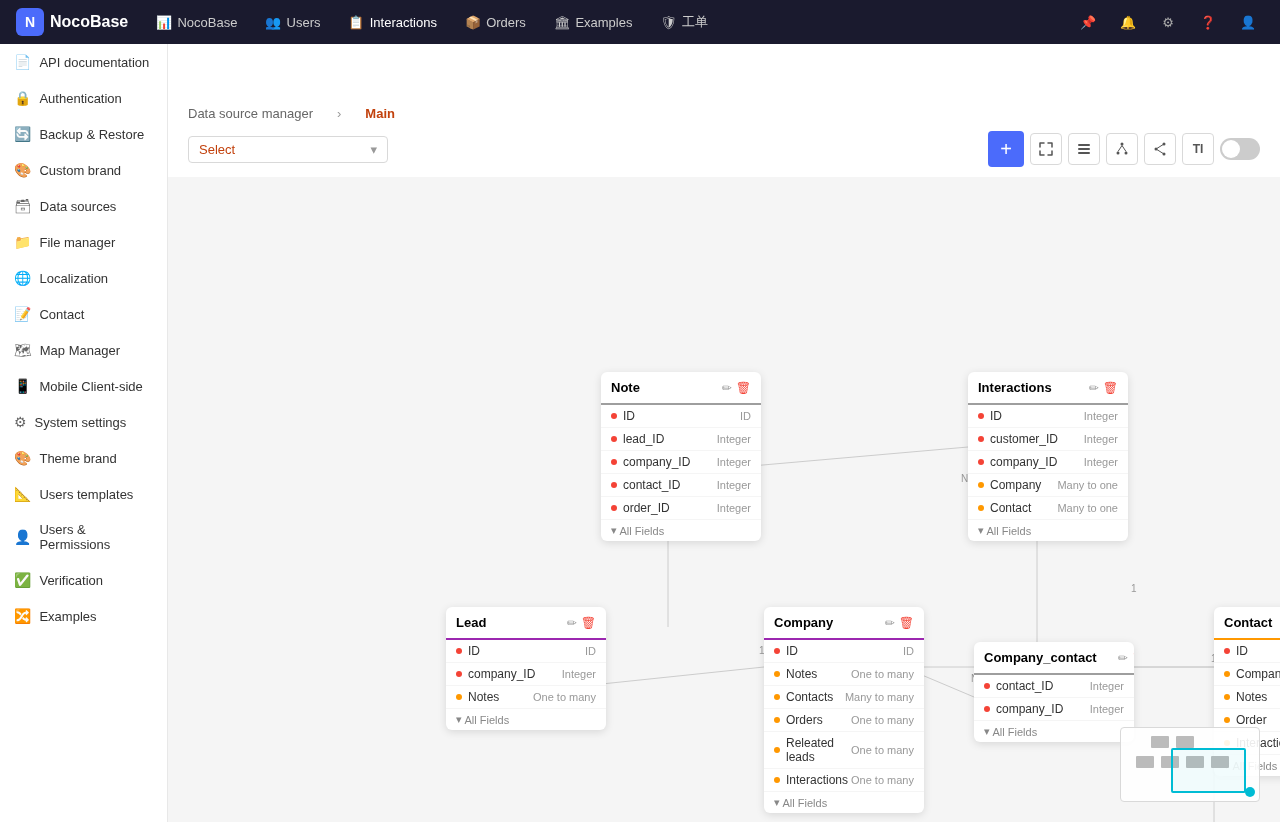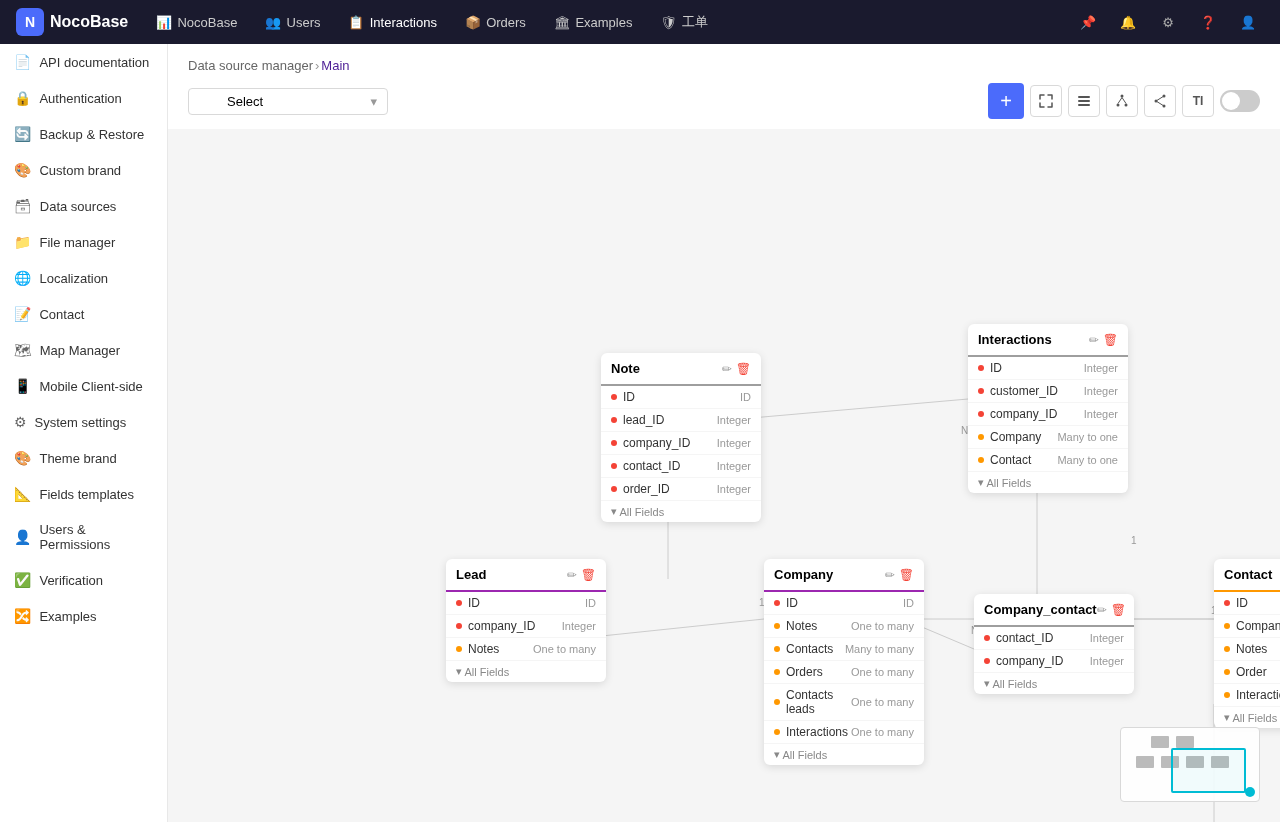--- a/index.html
+++ b/index.html
@@ -19,24 +19,24 @@
 
     
     .sidebar { width: 168px; background: #fff; border-right: 1px solid #e8e8e8; overflow-y: auto; flex-shrink: 0; }
     .sidebar-item { padding: 10px 14px; display: flex; align-items: center; gap: 8px; cursor: pointer; color: #333; font-size: 13px; }
     .sidebar-item .s-icon { color: #666; font-size: 14px; }
 
     
     .content { flex: 1; display: flex; flex-direction: column; overflow: hidden; background: #fff; }
 
     
-    .breadcrumb { padding: 14px 20px 0; display: flex; align-items: center; gap: 2px; color: #666; font-size: 13px; }
+    .breadcrumb { padding: 14px 20px 0; display: flex; align-items: center; gap: 24px; color: #666; font-size: 13px; margin-top: 48px; }
     .breadcrumb-link { color: #666; cursor: pointer; }
     .breadcrumb-sep { color: #999; }
-    .breadcrumb-current { color: #4c1d95; font-weight: 400; }
+    .breadcrumb-current { color: #c2410c; font-weight: 700; }
 
     
     .tabs { padding: 8px 20px 0; display: flex; gap: 0; border-bottom: 1px solid #e8e8e8; }
     .tab { padding: 8px 12px; cursor: pointer; color: #666; font-size: 13px; border-bottom: 2px solid transparent; margin-bottom: -1px; }
     .tab.active { color: #4b6bfb; border-bottom: 2px solid #4b6bfb; font-weight: 500; }
 
     
     .canvas-header { padding: 10px 20px; display: flex; align-items: center; justify-content: space-between; flex-shrink: 0; }
     .canvas-select { border: 1px solid #d9d9d9; border-radius: 4px; padding: 5px 10px; font-size: 13px; color: #333; background: #fff; width: 200px; display: flex; align-items: center; justify-content: space-between; cursor: pointer; }
     .canvas-tools { display: flex; align-items: center; gap: 6px; }
@@ -158,21 +158,21 @@
     <div class="sidebar-item">
       <span class="s-icon">⚙</span>
       <span>System settings</span>
     </div>
     <div class="sidebar-item">
       <span class="s-icon">🎨</span>
       <span>Theme brand</span>
     </div>
     <div class="sidebar-item">
       <span class="s-icon">📐</span>
-      <span>Fields templates</span>
+      <span>Users templates</span>
     </div>
     <div class="sidebar-item">
       <span class="s-icon">👤</span>
       <span>Users &amp; Permissions</span>
     </div>
     <div class="sidebar-item">
       <span class="s-icon">✅</span>
       <span>Verification</span>
     </div>
     <div class="sidebar-item">
@@ -185,21 +185,21 @@
 
     <div class="breadcrumb">
       <span class="breadcrumb-link">Data source manager</span>
       <span class="breadcrumb-sep">›</span>
       <span class="breadcrumb-current">Main</span>
     </div>
 
 
     <div class="canvas-header">
       <div class="canvas-select">
-        <span style="color:#000000;margin-left:28px;">Select</span>
+        <span style="color:#c2410c;">Select</span>
         <span style="color:#999;">▾</span>
       </div>
       <div class="canvas-tools">
         <div class="add-btn">+</div>
         <div class="tool-btn">
           <svg width="14" height="14" viewBox="0 0 14 14" fill="none" xmlns="http://www.w3.org/2000/svg">
             <path d="M1 1h4M1 1v4M13 1h-4M13 1v4M1 13h4M1 13v-4M13 13h-4M13 13v-4" stroke="#555" stroke-width="1.5" stroke-linecap="round"></path>
           </svg>
         </div>
         <div class="tool-btn">
@@ -254,21 +254,21 @@
       <span class="edge-label" style="left:575px;top:318px;">N</span>
       <span class="edge-label" style="left:793px;top:296px;">N</span>
       <span class="edge-label" style="left:408px;top:465px;">1</span>
       <span class="edge-label" style="left:591px;top:468px;">1</span>
       <span class="edge-label" style="left:738px;top:462px;">N</span>
       <span class="edge-label" style="left:803px;top:496px;">N</span>
       <span class="edge-label" style="left:922px;top:476px;">1</span>
       <span class="edge-label" style="left:1043px;top:476px;">1</span>
       <span class="edge-label" style="left:963px;top:406px;">1</span>
 
-      <div class="table-card" style="left:433px;top:195px;width:140px;margin-top:29px;">
+      <div class="table-card" style="left:433px;top:195px;width:140px;">
         <div class="table-card-header" style="border-bottom-color:#9e9e9e;">
           <span class="table-name">Note</span>
           <div class="table-header-icons">
             <span style="cursor:pointer;">✏</span>
             <span style="cursor:pointer;color:#f44336;">🗑</span>
           </div>
         </div>
         <div class="table-row-item">
           <div class="field-name">
               <div class="field-dot" style="background:#f44336;"></div>
@@ -426,39 +426,39 @@
         <div class="table-row-item">
           <div class="field-name">
               <div class="field-dot" style="background:#ff9800;"></div>
               <span>Orders</span>
             </div>
           <span class="field-type">One to many</span>
         </div>
         <div class="table-row-item">
           <div class="field-name">
               <div class="field-dot" style="background:#ff9800;"></div>
-              <span>Contacts leads</span>
+              <span>Releated leads</span>
             </div>
           <span class="field-type">One to many</span>
         </div>
         <div class="table-row-item">
           <div class="field-name">
               <div class="field-dot" style="background:#ff9800;"></div>
               <span>Interactions</span>
             </div>
           <span class="field-type">One to many</span>
         </div>
         <div class="table-footer">
           <span>▾</span>
           <span>All Fields</span>
         </div>
       </div>
 
       <div class="table-card" style="left:806px;top:465px;width:148px;">
-        <div class="table-card-header" style="border-bottom-color:#9e9e9e;">
+        <div class="table-card-header" style="border-bottom-color:#9e9e9e;gap:21px;">
           <span class="table-name">Company_contact</span>
           <div class="table-header-icons">
             <span style="cursor:pointer;">✏</span>
             <span style="cursor:pointer;color:#f44336;">🗑</span>
           </div>
         </div>
         <div class="table-row-item">
           <div class="field-name">
               <div class="field-dot" style="background:#f44336;"></div>
               <span>contact_ID</span>

